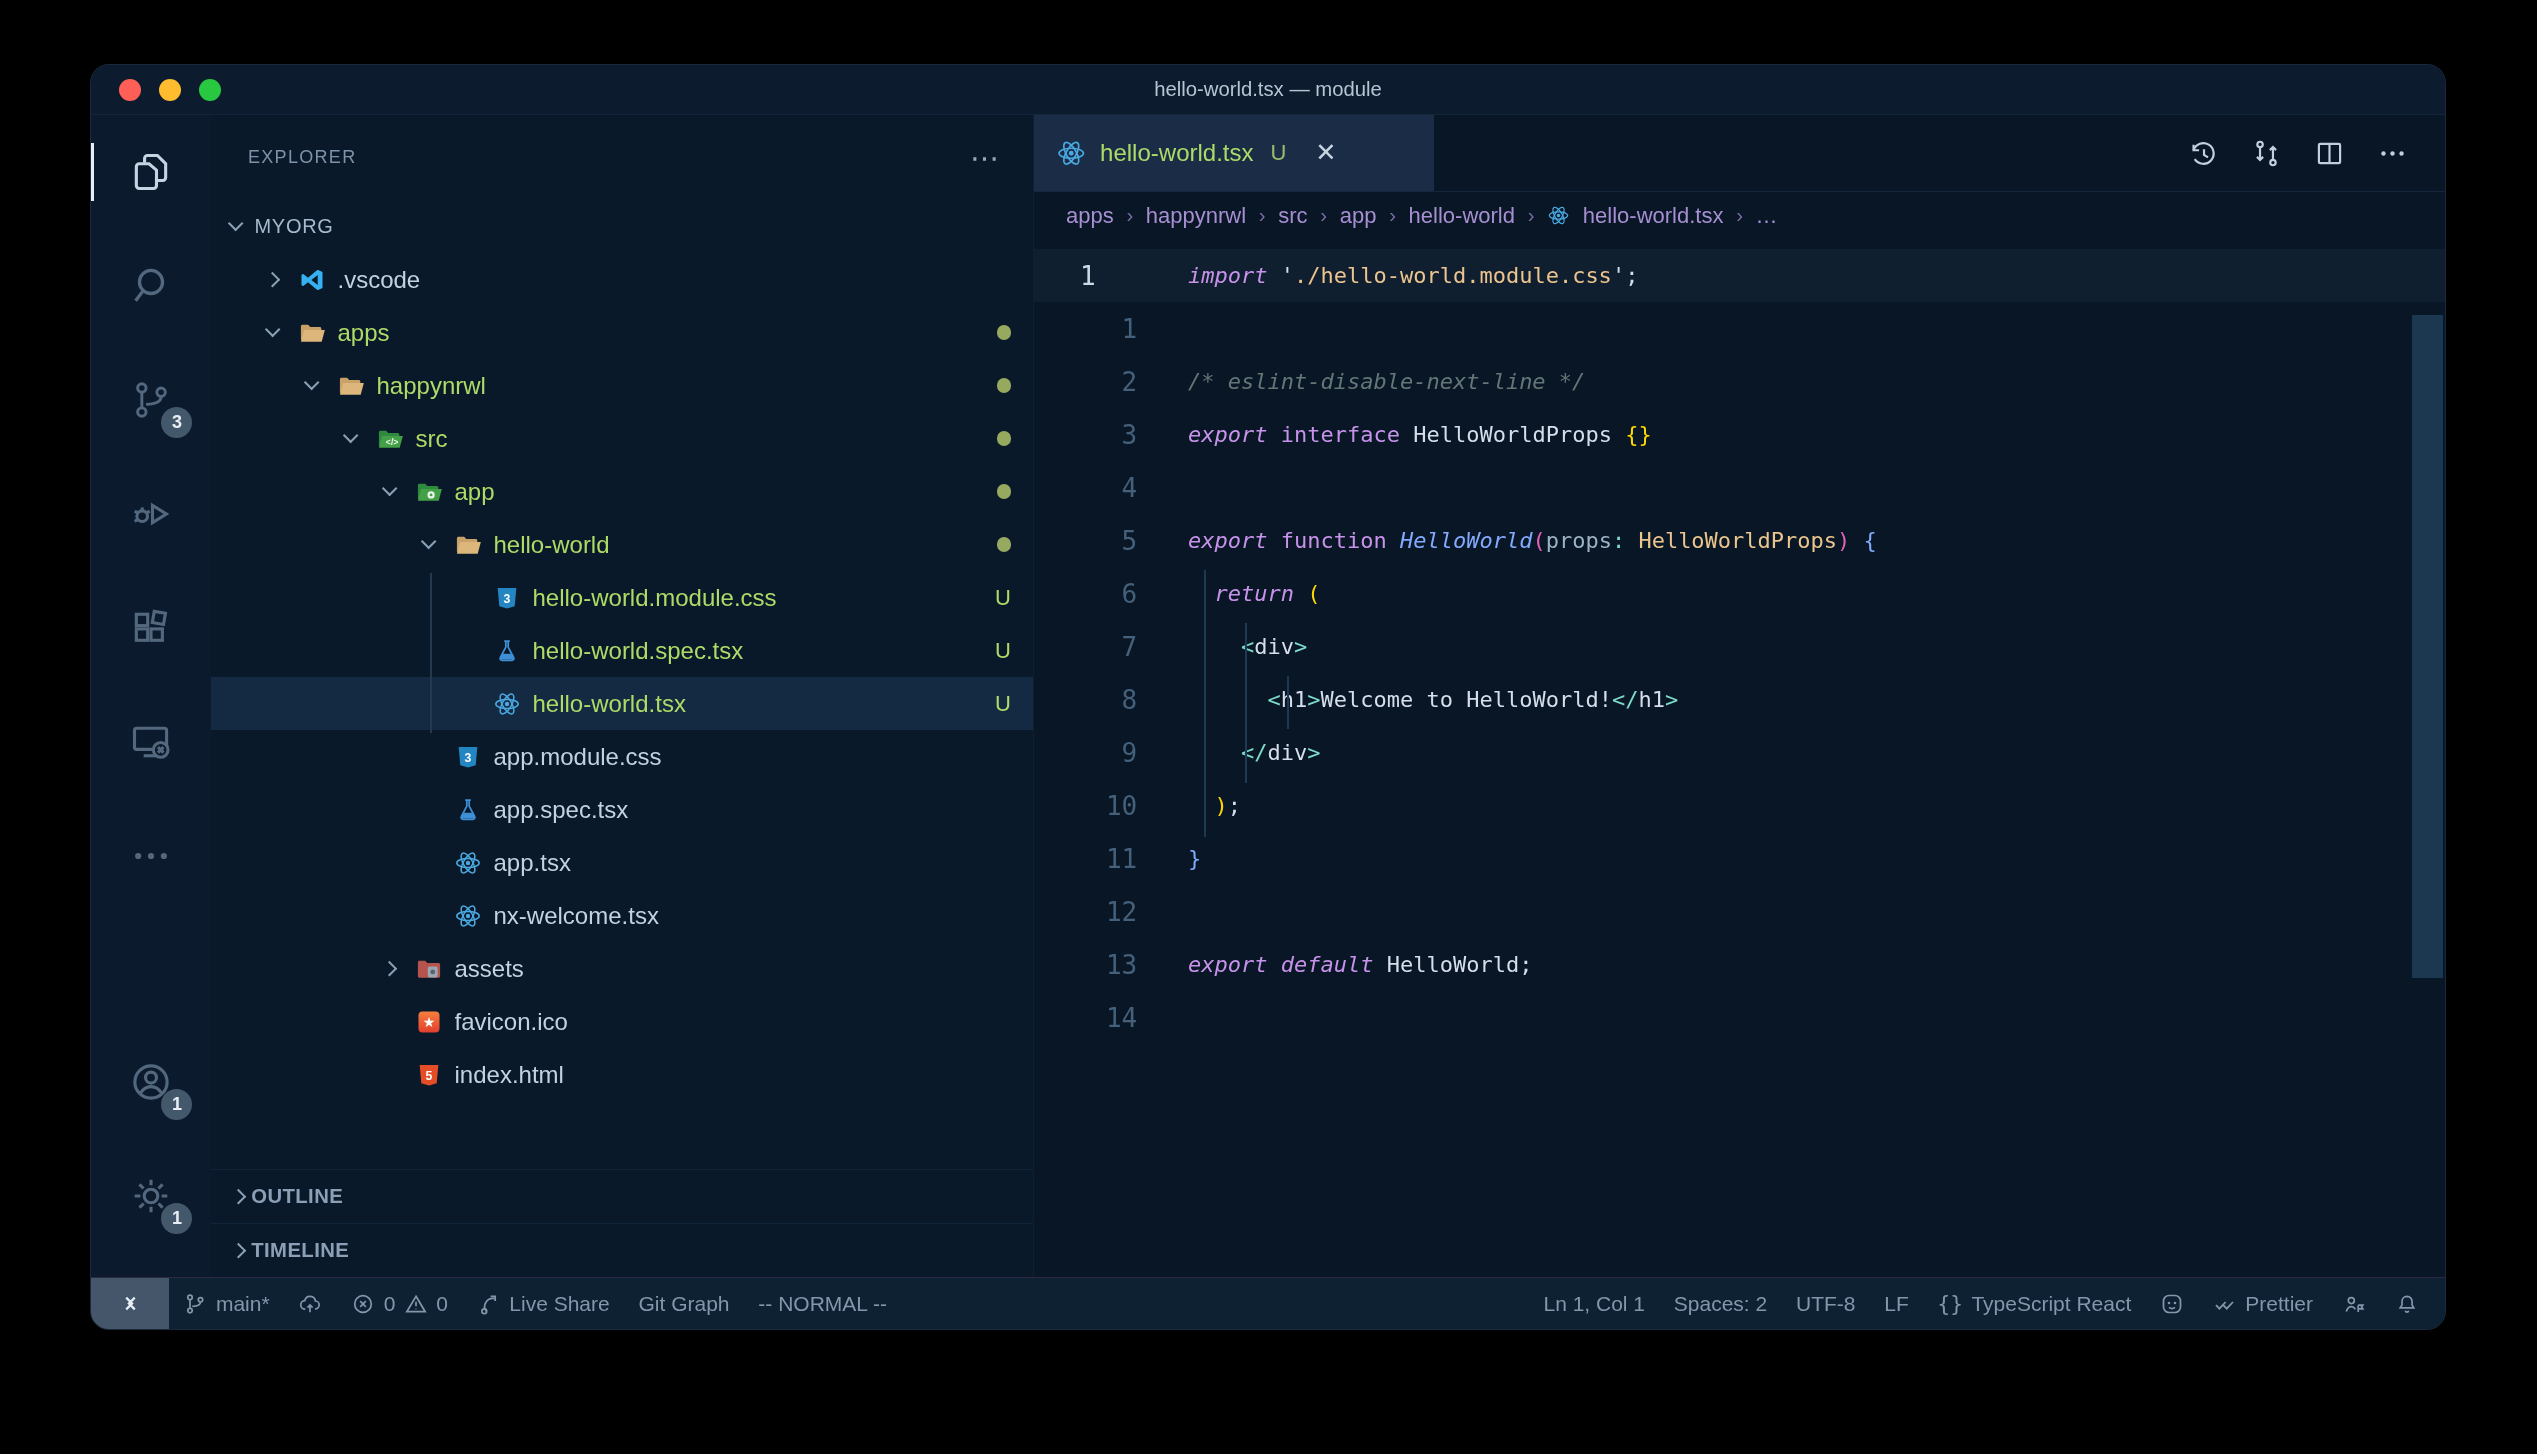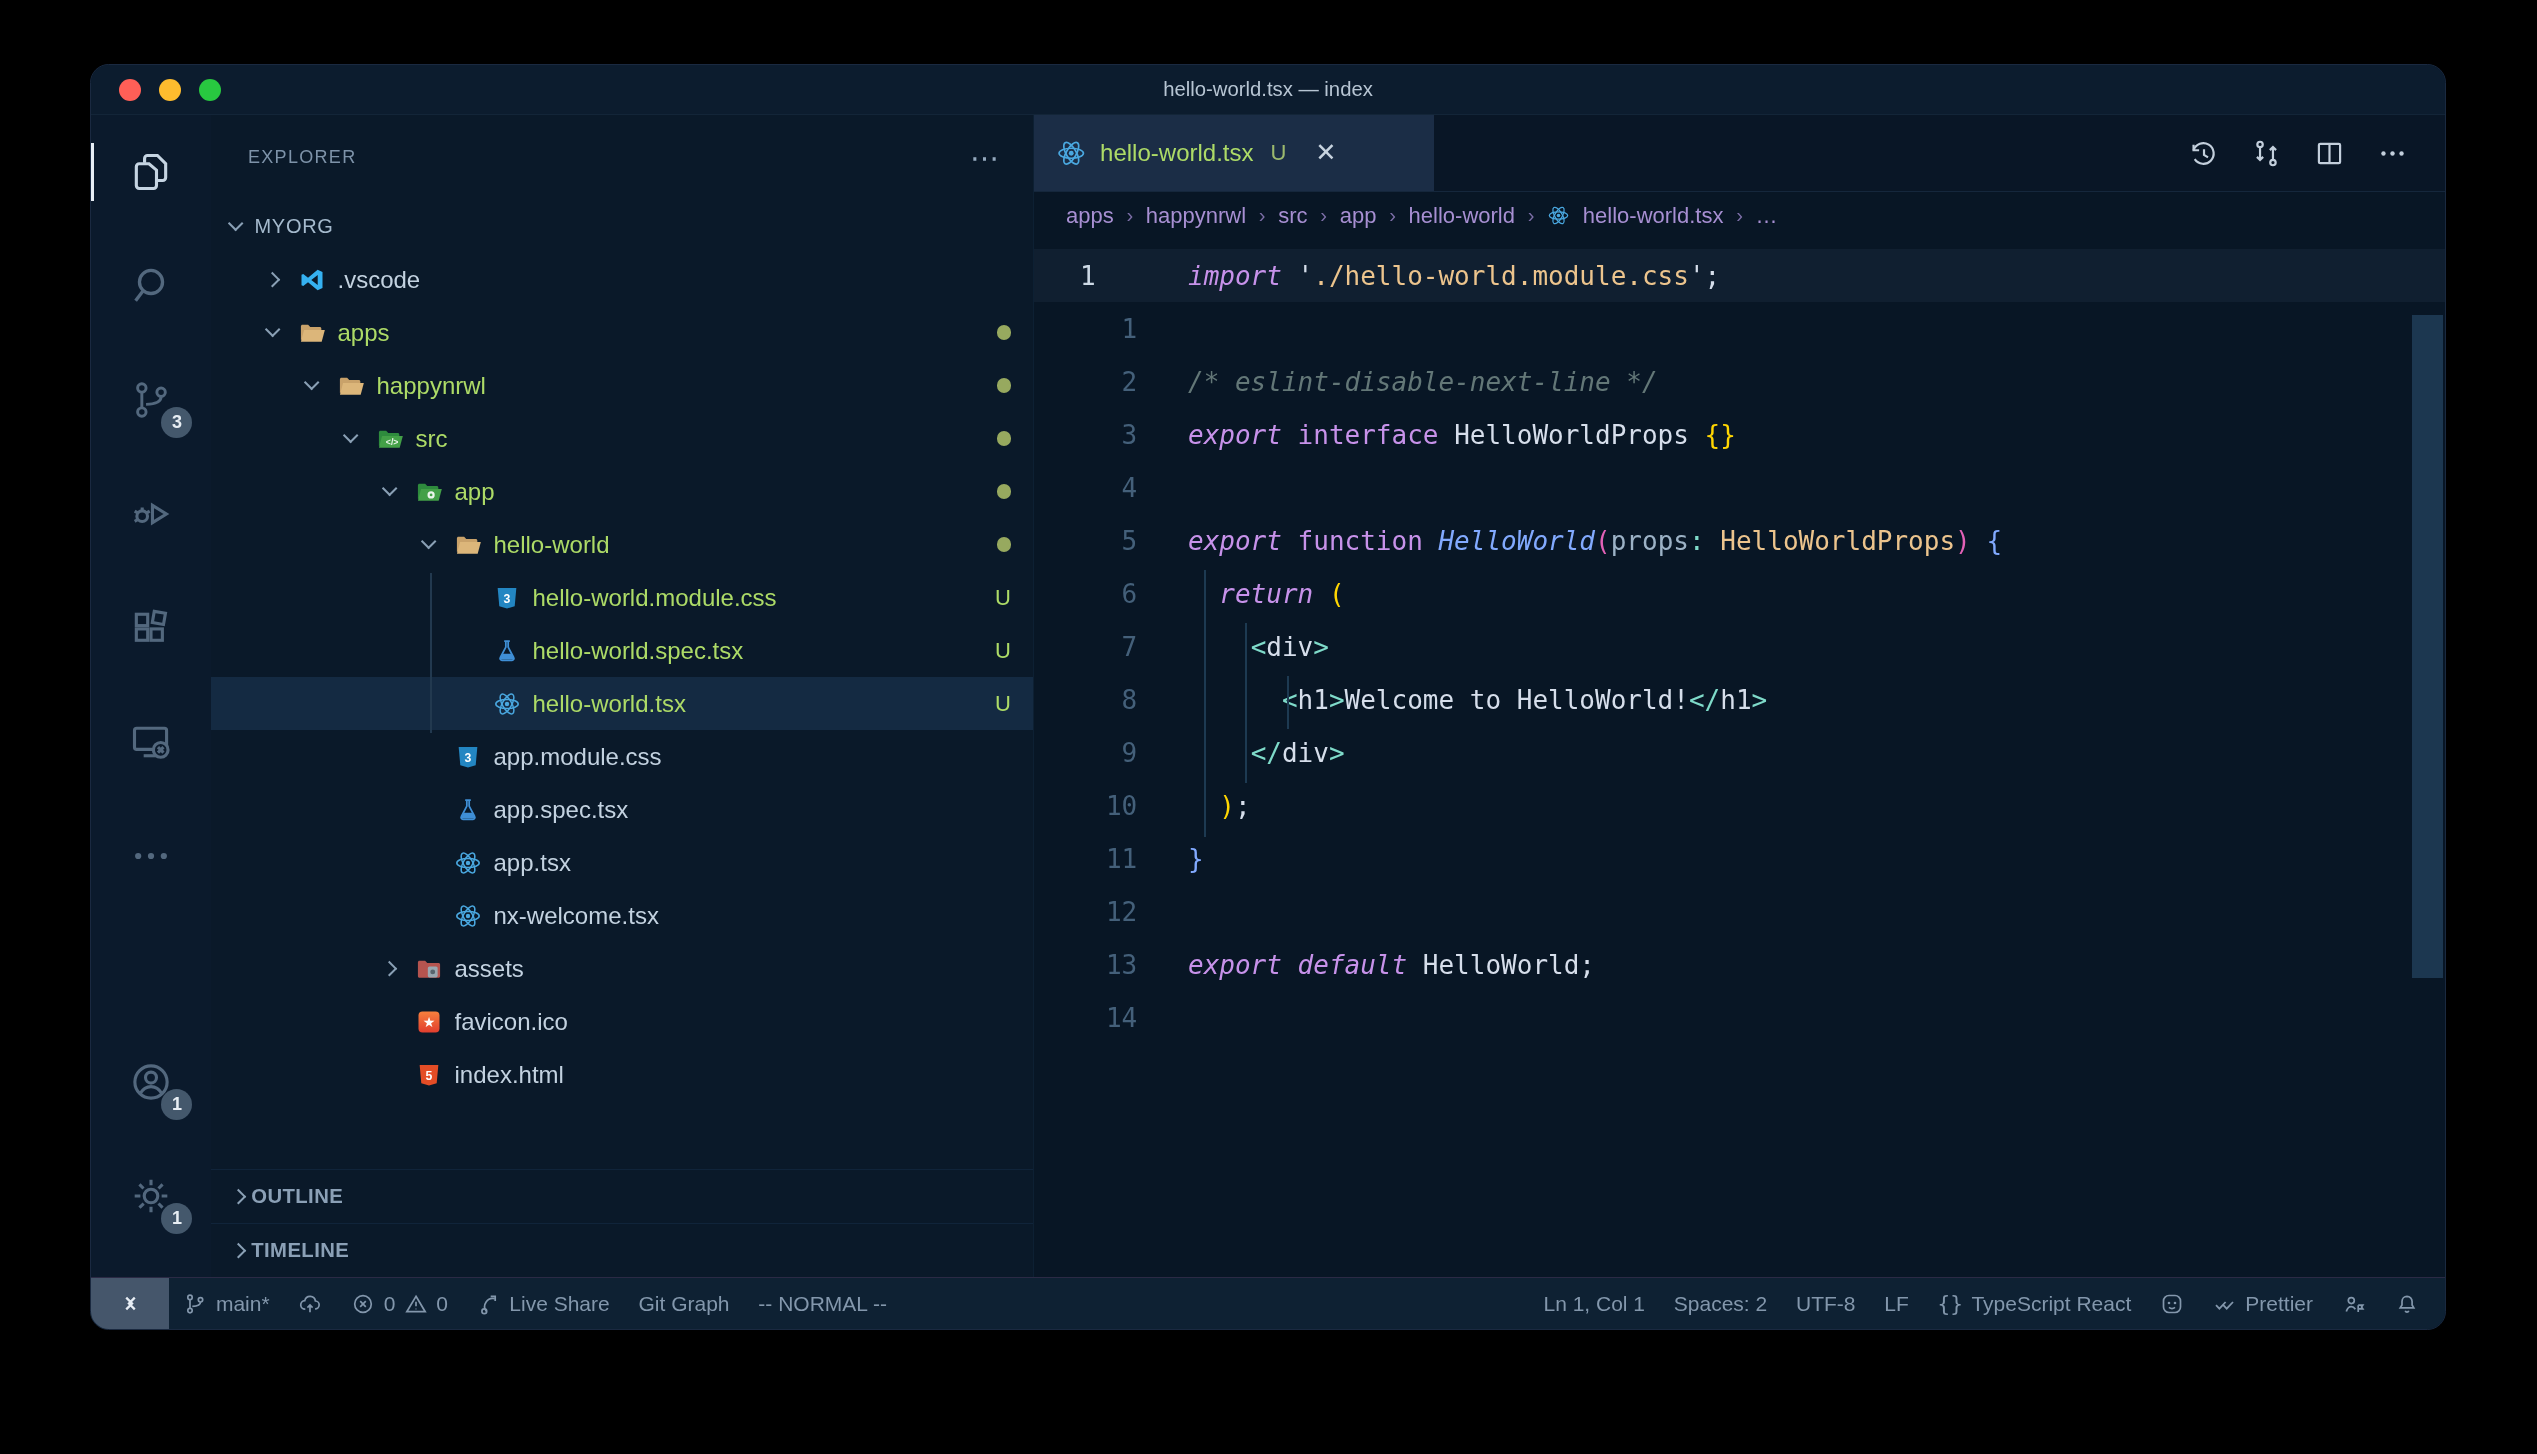--- a/index.html
+++ b/index.html
@@ -71,21 +71,21 @@
                font-size:22px;color:#a78fd2;}
   .bc-sep{color:#7d6fa8;font-size:20.3px;}
   .bc-icon{width:23px;height:23px;}
   .bc-icon svg{width:100%;height:100%;}
   .bc-item{cursor:pointer;}
   .codewrap{flex:1;position:relative;padding-top:10.2px;font-family:"DejaVu Sans Mono",monospace;min-height:0;}
   .cline{height:53px;display:flex;align-items:center;position:relative;}
   .cline.activeline{background:rgba(110,145,180,.08);}
   .gut{width:110px;flex:0 0 110px;font-size:26px;color:#44607a;text-align:right;padding-right:6.8px;box-sizing:border-box;}
   .gut.active{text-align:left;padding-left:46px;color:#cdd9e5;}
-  .ctext{margin-left:44px;font-size:26px;white-space:pre;}
+  .ctext{margin-left:44px;font-size:22px;white-space:pre;}
   .tk-kwi{color:var(--kw);font-style:italic;}
   .tk-kw{color:var(--kw);}
   .tk-fni{color:var(--fn);font-style:italic;}
   .tk-fg{color:var(--fg);}
   .tk-q{color:var(--fg);}
   .tk-str{color:var(--str);}
   .tk-com{color:var(--com);font-style:italic;}
   .tk-gold{color:var(--gold);}
   .tk-pink{color:var(--pink);}
   .tk-blue{color:var(--blue);}
@@ -111,21 +111,21 @@
 </head>
 <body>
 
 <div class="window">
   <div class="titlebar">
     <div class="lights">
       <span class="light red"></span>
       <span class="light yellow"></span>
       <span class="light green"></span>
     </div>
-    <div class="wtitle">hello-world.tsx — index</div>
+    <div class="wtitle">hello-world.tsx — module</div>
   </div>
 
   <div class="main">
     <nav class="activitybar">
       <div id="activityTop">
           <div class="act-item active">
             <span class="aicon"><svg viewBox="0 0 24 24" fill="none" stroke="currentColor">
                 <path d="M8.5 7V4.6A1.6 1.6 0 0110.1 3h5.4L20 7.5V15a1.6 1.6 0 01-1.6 1.6h-2.9" stroke-width="1.7"></path>
                 <path d="M4 9.1a1.6 1.6 0 011.6-1.6h5.3L15 11v8.4A1.6 1.6 0 0113.4 21H5.6A1.6 1.6 0 014 19.4z" stroke-width="1.7"></path>
               </svg></span>

